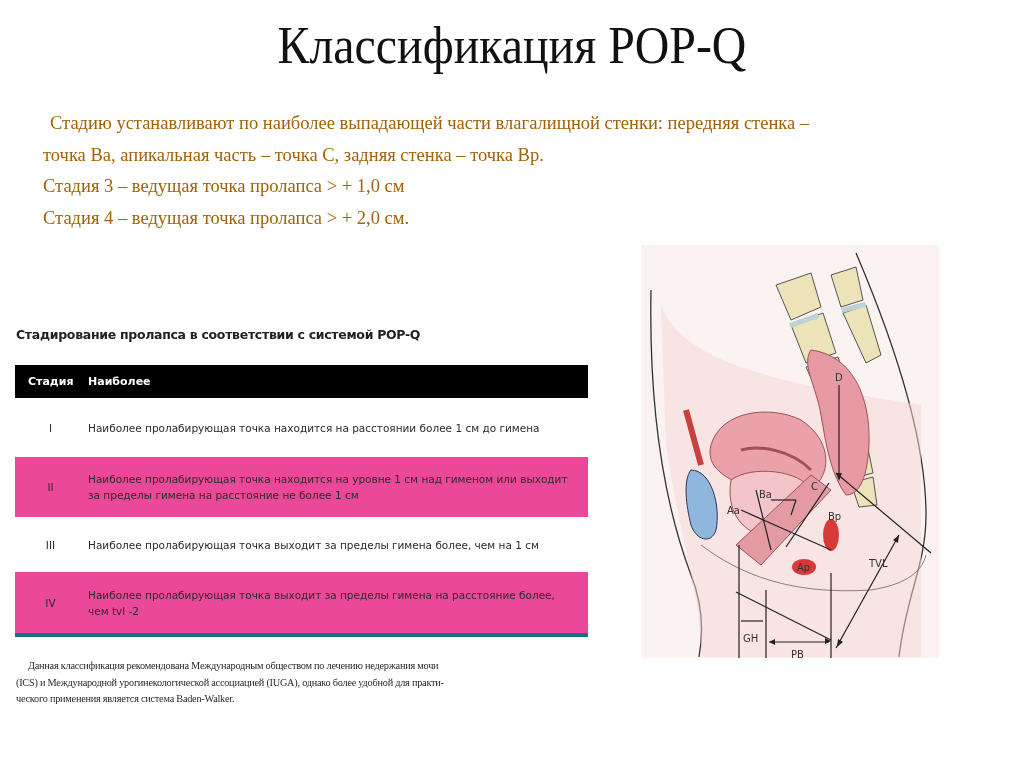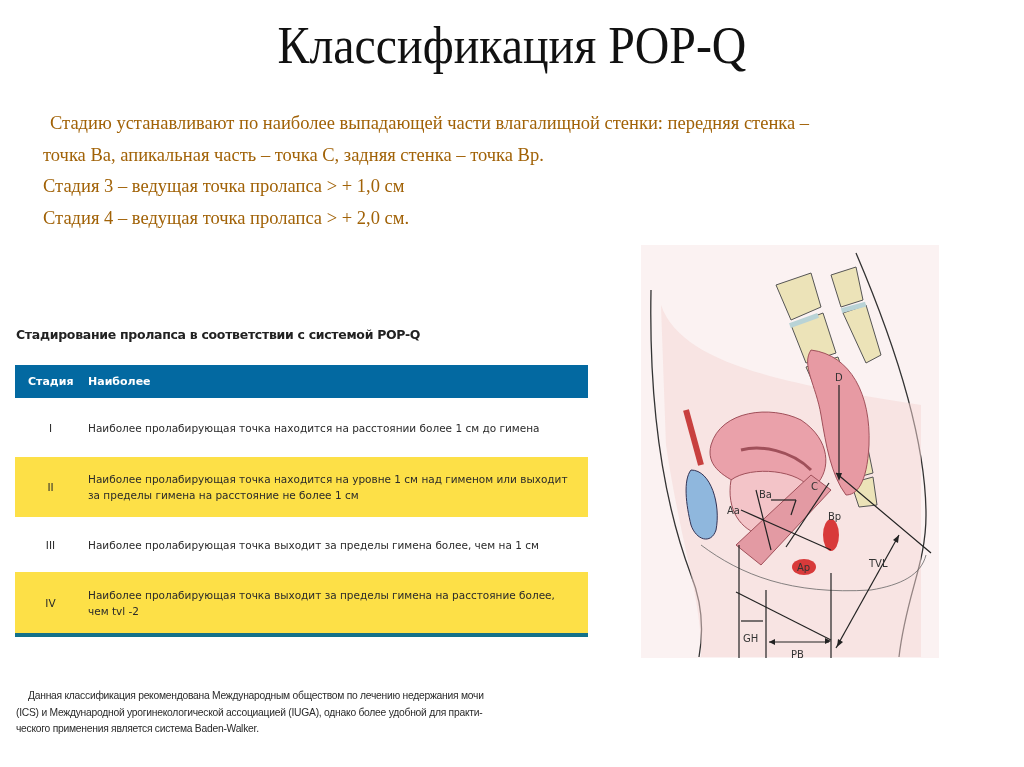--- a/index.html
+++ b/index.html
@@ -3,29 +3,29 @@
 <meta charset="utf-8">
 <style>
   html, body { margin:0; padding:0; }
   body { width:1024px; height:767px; background:#ffffff; position:relative; overflow:hidden; font-family:"Liberation Serif", serif; color:#111; }
   .title { position:absolute; left:0; top:14px; width:1024px; text-align:center; font-family:"Liberation Serif", serif; font-size:52px; line-height:64px; color:#111; transform:scaleX(0.92); }
   .intro { position:absolute; left:43px; top:108px; width:980px; font-size:18.5px; line-height:31.5px; color:#a16207; }
   .intro p { margin:0; white-space:nowrap; }
   .intro .first { padding-left:7px; }
   .tbl-title { position:absolute; left:16px; top:327px; font-family:"DejaVu Sans", sans-serif; font-weight:bold; font-size:12.5px; color:#222; letter-spacing:-0.3px; }
   .table { position:absolute; left:15px; top:365px; width:573px; font-family:"DejaVu Sans", sans-serif; font-size:10.5px; color:#2a2a2a; }
-  .thead { height:33px; background:#0369a1; color:#fff; display:flex; align-items:center; font-weight:bold; font-size:11px; }
+  .thead { height:33px; background:#000000; color:#fff; display:flex; align-items:center; font-weight:bold; font-size:11px; }
   .thead .c1 { width:73px; padding-left:13px; box-sizing:border-box; }
   .row { display:flex; align-items:center; }
   .row .c1 { width:73px; text-align:center; box-sizing:border-box; padding-right:2px; }
   .row .c2 { flex:1; line-height:16px; }
-  .row.alt { background:#fde047; }
+  .row.alt { background:#ec4899; }
   .r1 { height:59px; } .r2 { height:60px; } .r3 { height:55px; } .r4 { height:61px; }
   .tbottom { height:4px; background:#13718a; }
-  .note { position:absolute; left:16px; top:658px; width:575px; font-family:Liberation Sans, sans-serif; font-size:10.3px; line-height:16.5px; color:#2a2a2a; letter-spacing:-0.25px;margin-top:30px; }
+  .note { position:absolute; left:16px; top:658px; width:575px; font-family:Liberation Serif, serif; font-size:10.3px; line-height:16.5px; color:#2a2a2a; letter-spacing:-0.25px; }
   .note p { margin:0; white-space:nowrap; }
   .note .first { padding-left:12px; }
   .figure { position:absolute; left:641px; top:245px; width:298px; height:413px; background:#fbf2f2; }
   .figure svg { position:absolute; left:0; top:0; }
   .lbl { font-family:"DejaVu Sans", sans-serif; font-size:10px; fill:#333; }
 </style>
 </head>
 <body>
 
 <div class="title">Классификация POP-Q</div>

